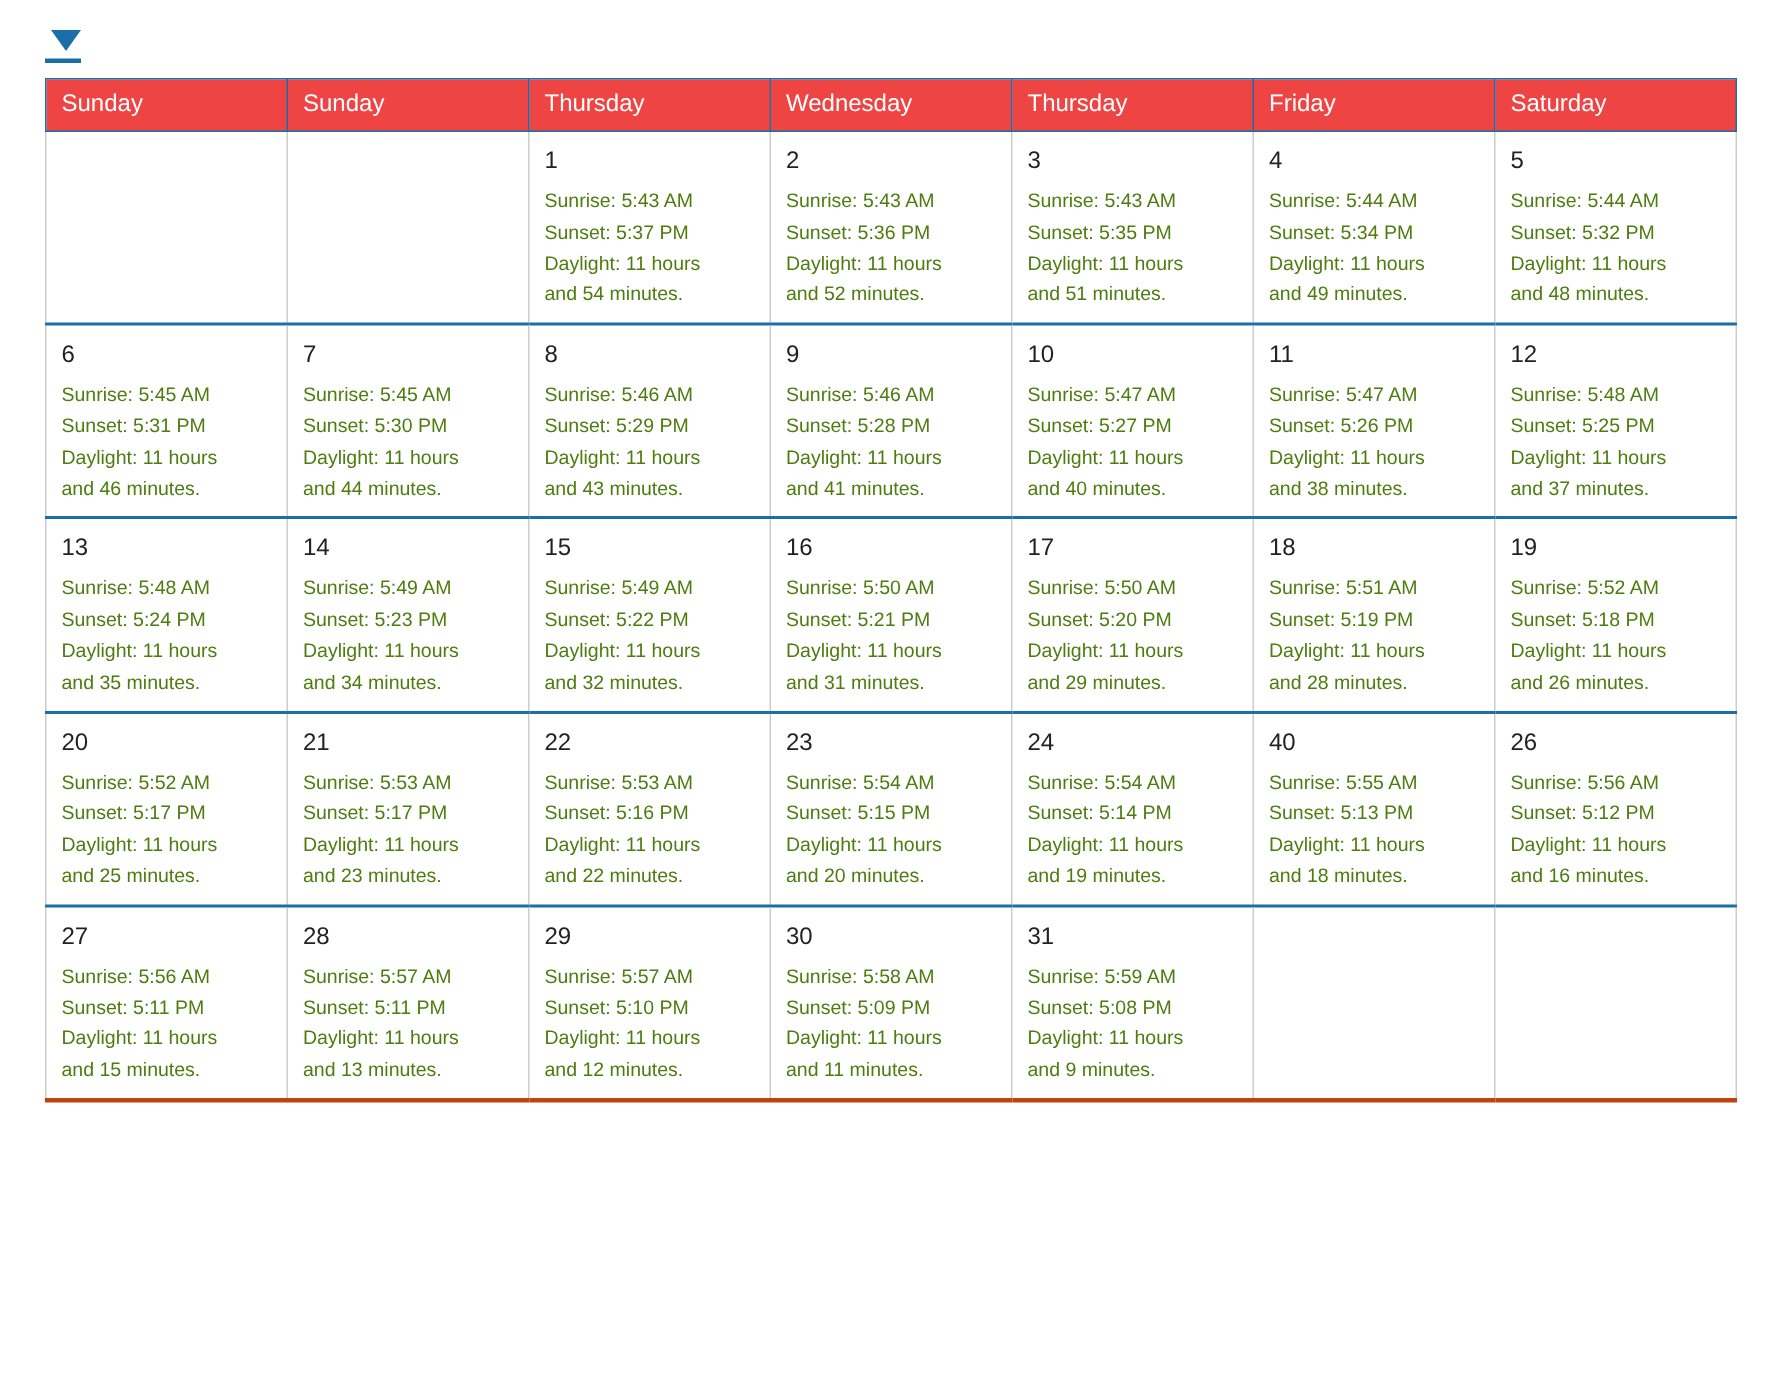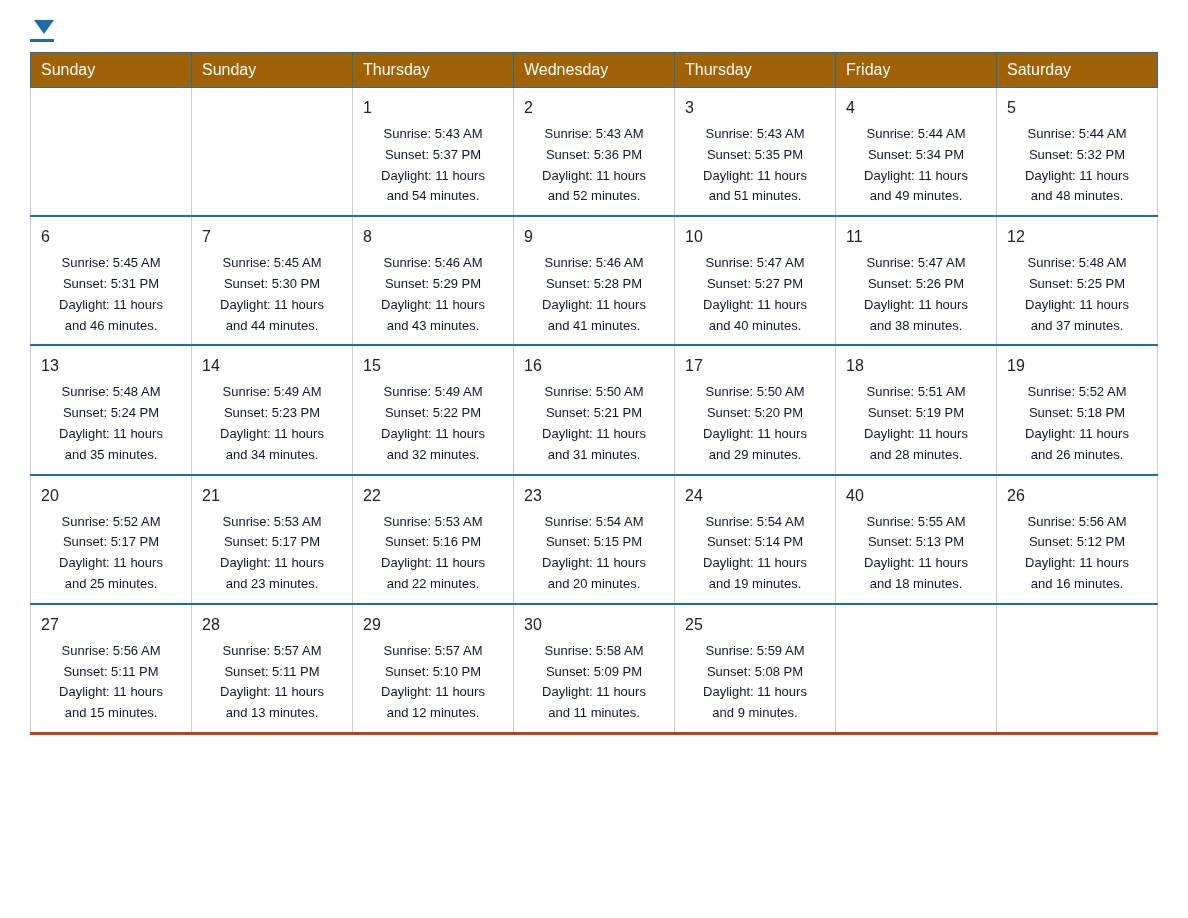--- a/index.html
+++ b/index.html
@@ -63,21 +63,21 @@
       font-size: 20px;
       color: #444;
       margin-top: 4px;
     }
     .calendar {
       width: 100%;
       border-collapse: collapse;
       margin-top: 10px;
     }
     .calendar th {
-      background: #a16207;
+      background: #ef4444;
       color: #fff;
       text-align: left;
       padding: 8px 10px;
       font-size: 16px;
       font-weight: normal;
       border: 1px solid #1a6fa8;
     }
     .calendar td {
       vertical-align: top;
       padding: 8px 10px;
@@ -94,23 +94,22 @@
     }
     .day-number {
       font-size: 16px;
       color: #222;
       font-weight: normal;
       display: block;
       margin-bottom: 4px;
     }
     .day-info {
       font-size: 13px;
-      color: #0f172a;
+      color: #4d7c0f;
       line-height: 1.6;
-      text-align: center;
     }
     .empty-cell {
       background: #fff;
     }
     .calendar tr:last-child td {
       border-bottom: 3px solid #c2410c;
     }
   </style>
 </head>
 <body>
@@ -270,20 +269,20 @@
         </td>
         <td>
           <span class="day-number">29</span>
           <div class="day-info">Sunrise: 5:57 AM<br>Sunset: 5:10 PM<br>Daylight: 11 hours<br>and 12 minutes.</div>
         </td>
         <td>
           <span class="day-number">30</span>
           <div class="day-info">Sunrise: 5:58 AM<br>Sunset: 5:09 PM<br>Daylight: 11 hours<br>and 11 minutes.</div>
         </td>
         <td>
-          <span class="day-number">25</span>
+          <span class="day-number">31</span>
           <div class="day-info">Sunrise: 5:59 AM<br>Sunset: 5:08 PM<br>Daylight: 11 hours<br>and 9 minutes.</div>
         </td>
         <td class="empty-cell"></td>
         <td class="empty-cell"></td>
       </tr>
     </tbody>
 </table>
 
 </body></html>

